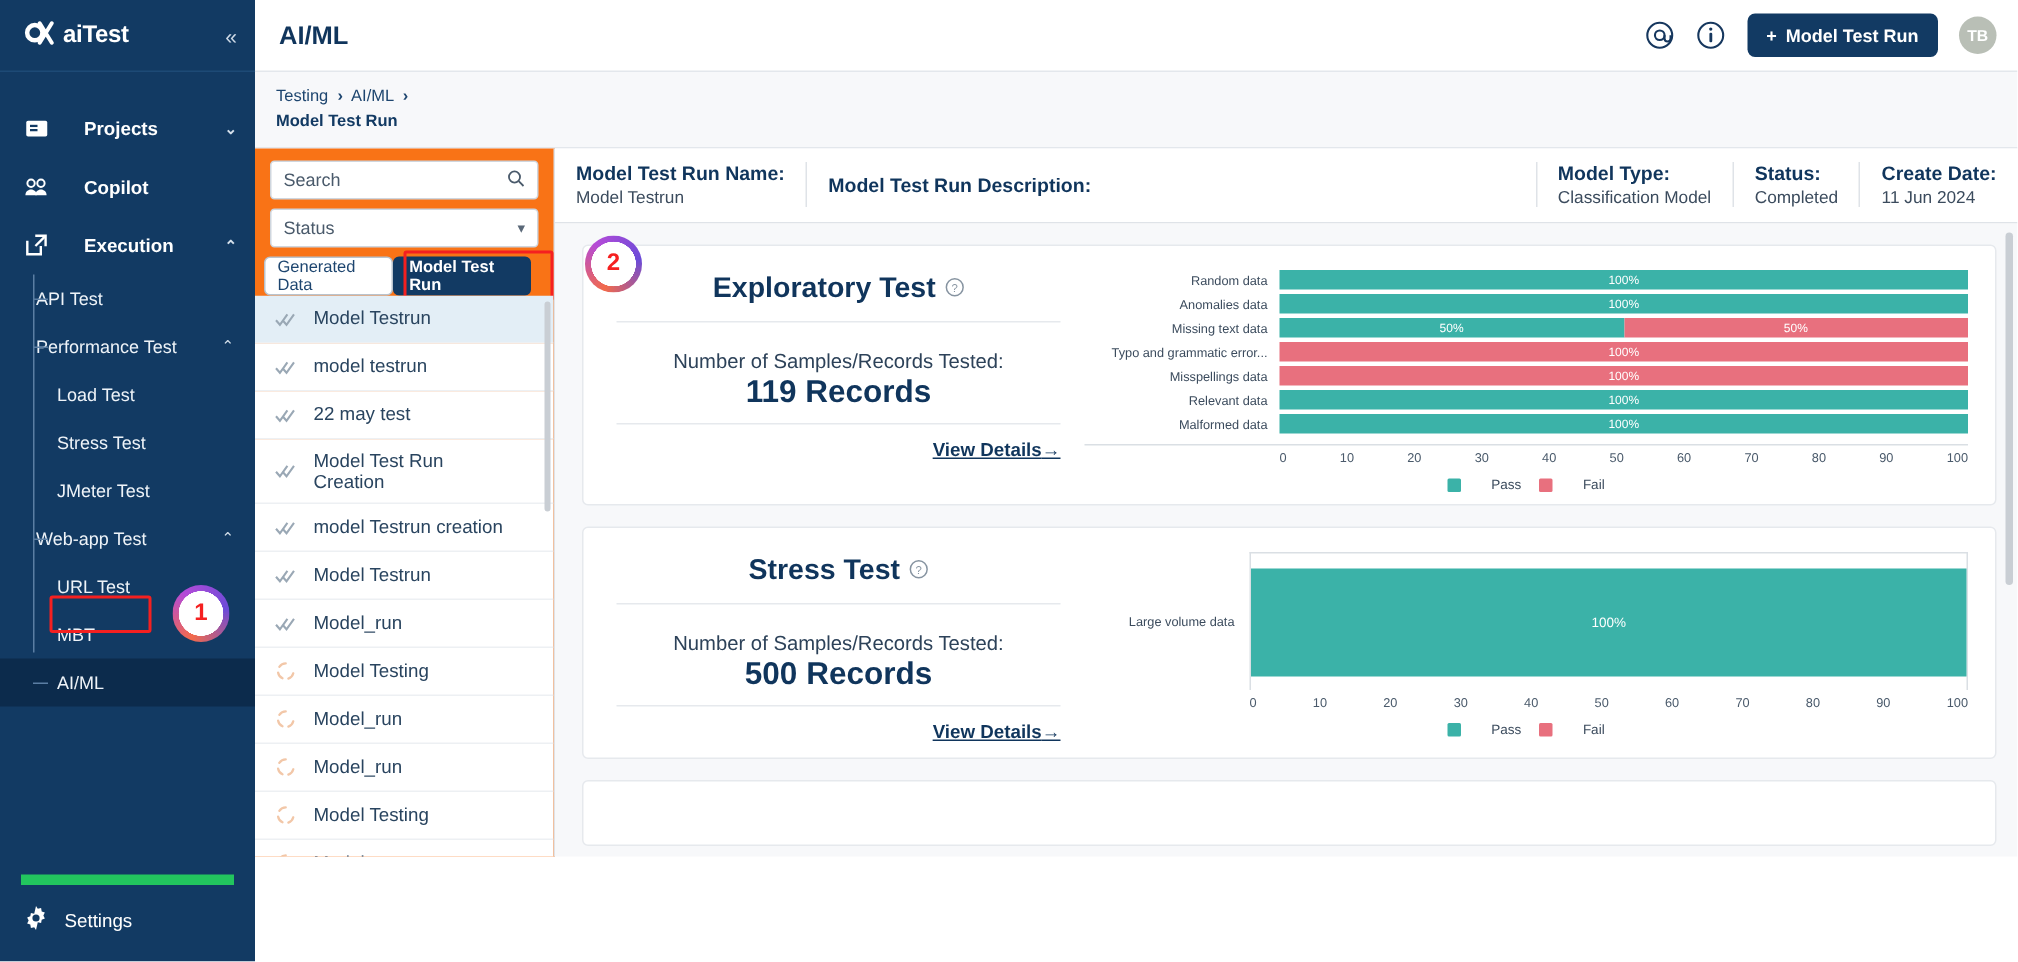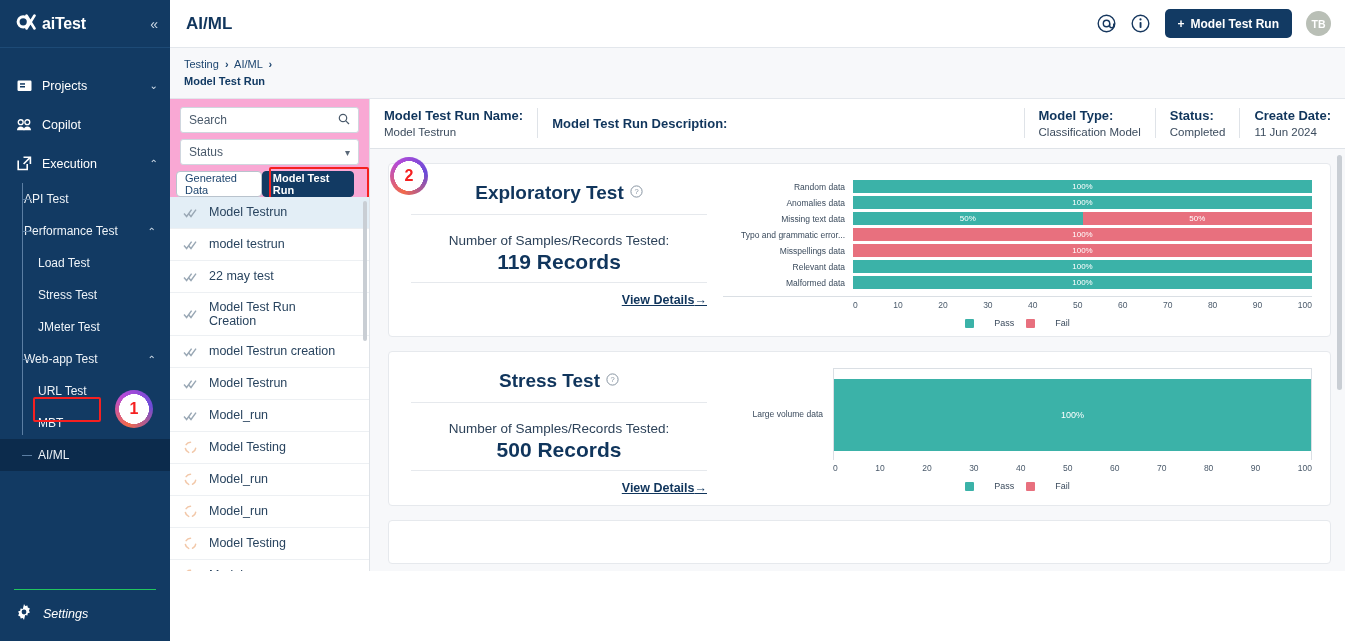--- a/index.html
+++ b/index.html
@@ -24,23 +24,23 @@
     height: 48px; display: flex; align-items: center;
     padding: 0 12px 0 14px; gap: 6px;
     border-bottom: 1px solid #1d4a76;
   }
   .brand-logo { font-size: 17px; font-weight: bold; letter-spacing: -0.5px; line-height: 1; }
   .brand-name { font-size: 16px; font-weight: bold; letter-spacing: -0.2px; }
   .brand-collapse { margin-left: auto; font-size: 14px; color: #cdd9e6; cursor: pointer; }
 
   .nav { padding-top: 18px; flex: 1 1 auto; overflow: hidden; }
   .nav-item {
-    display: flex; align-items: center; gap: 10px;
+    display: flex; align-items: center; gap: 24px;
     height: 39px; padding: 0 12px 0 16px;
-    font-size: 12.5px; cursor: pointer; color: #ffffff;
+    font-size: 12.5px; cursor: pointer; color: #ffffff; font-weight: bold;
   }
   .nav-item .ico { width: 16px; height: 16px; display:inline-flex; align-items:center; justify-content:center; flex:0 0 16px;}
   .nav-item .caret { margin-left: auto; font-size: 10px; color: #d6e1ec; }
   .nav-label { white-space: nowrap; }
 
   .nav-sub {
     display: flex; align-items: center;
     height: 32px; font-size: 12px; cursor: pointer;
     padding-left: 24px; position: relative; color: #eef3f8;
   }
@@ -49,23 +49,22 @@
     position: absolute; left: 22px; top: 50%;
     width: 10px; height: 1px; background: #5b7ea3;
   }
   .nav-sub .caret2 { margin-left: auto; margin-right: 14px; font-size: 10px; color: #d6e1ec; }
   .tree-line {
     position: absolute; left: 22px; width: 1px; background: #5b7ea3;
   }
   .nav-sub.active { background: #0c2b4c; }
 
   .sidebar-footer {
-    border-top: 1px solid #22c55e; margin: 0 14px;
+    border-top: 7px solid #22c55e; margin: 0 14px;
     padding: 14px 0 0 0;
-    font-style: italic;
   }
   .settings-row {
     display:flex; align-items:center; gap: 11px;
     font-size: 12.5px; padding: 0 0 18px 2px; cursor: pointer;
   }
 
   
   .main { flex: 1 1 auto; display: flex; flex-direction: column; background: #ffffff; min-width: 0; }
   .topbar {
     height: 48px; flex: 0 0 48px;
@@ -97,21 +96,21 @@
   .crumb-sep { font-weight: bold; margin: 0 3px; }
   .crumb-cur { display: block; font-weight: bold; color: #123a63; }
 
   .body-area { flex: 1 1 auto; display: flex; min-height: 0; }
 
   
   .list-panel {
     width: 200px; flex: 0 0 200px;
     border-right: 1px solid #dfe3e8;
     display: flex; flex-direction: column; min-height: 0;
-    background: #f9a8d4; position: relative;
+    background: #f97316; position: relative;
   }
   .filters { padding: 8px 10px 0 10px; }
   .search-box, .status-box {
     height: 26px; border: 1px solid #cfd6de; border-radius: 3px;
     display: flex; align-items: center; padding: 0 8px;
     font-size: 12px; color: #4a5a6b; margin-bottom: 6px; background: #fff;
     cursor: text;
   }
   .status-box { cursor: pointer; }
   .search-box span.ph, .status-box span.ph { flex: 1 1 auto; }

